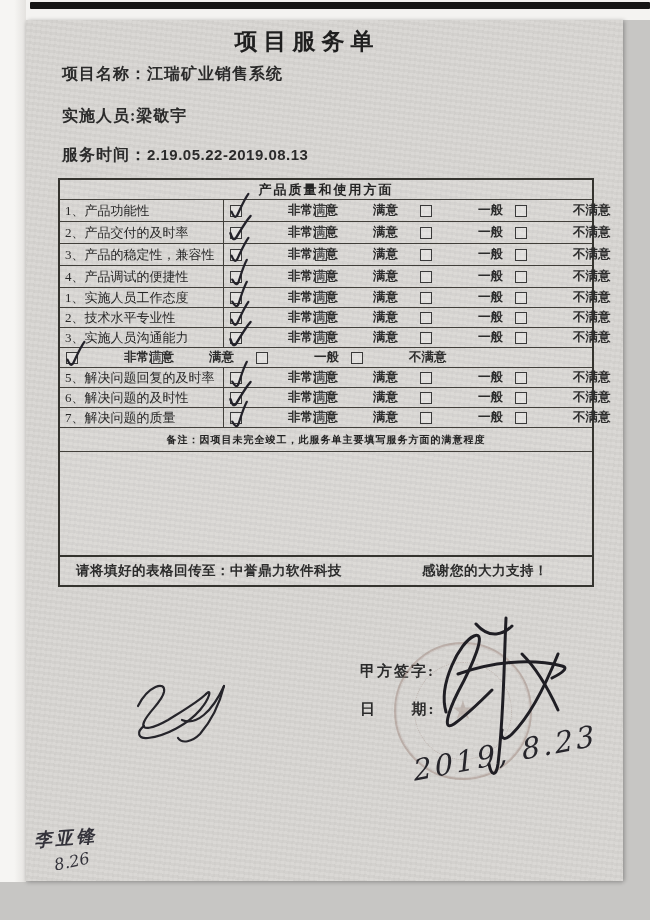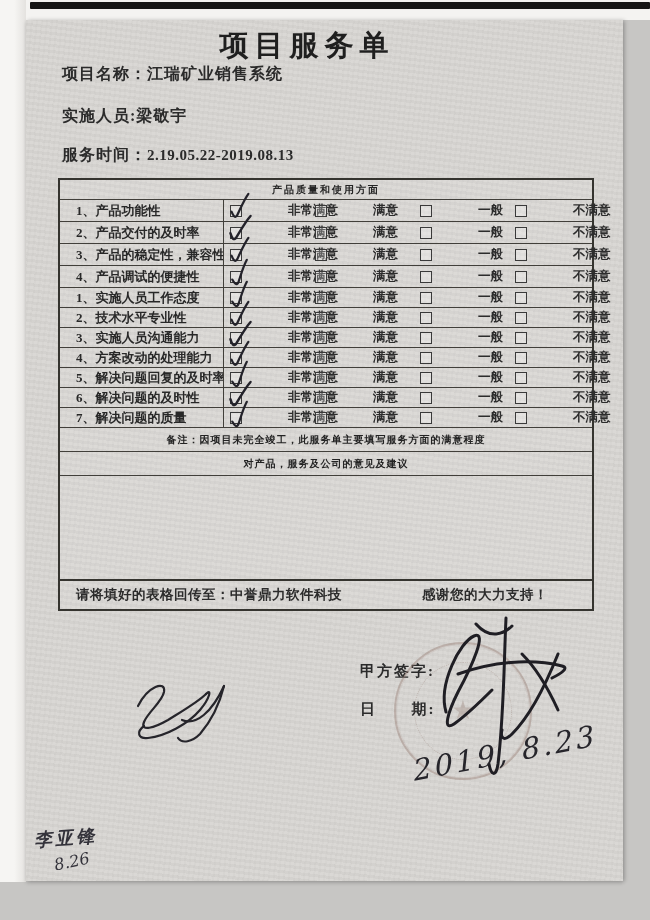--- a/index.html
+++ b/index.html
@@ -16,45 +16,45 @@
   .paper{
     position:absolute;left:26px;top:20px;width:597px;height:861px;
     background:#d8d6d3;
     background-image:
       repeating-linear-gradient(7deg, rgba(255,255,255,.05) 0 3px, rgba(128,126,122,.05) 3px 6px),
       repeating-linear-gradient(96deg, rgba(150,148,144,.05) 0 2px, rgba(255,255,255,0) 2px 5px);
     box-shadow:2px 0 4px rgba(0,0,0,.18), 0 2px 4px rgba(0,0,0,.15);
   }
   .title{
     position:absolute;top:6px;left:0;right:35px;text-align:center;
-    font-size:29px;font-weight:bold;letter-spacing:6px;color:#1f1f1f;
+    font-size:23px;font-weight:bold;letter-spacing:6px;color:#1f1f1f;
   }
   .field-line{position:absolute;left:36px;font-size:16px;font-weight:bold;color:#2b2b2b;letter-spacing:1px;}
   .field-line .f-val{font-weight:bold;}
   .f1{top:44px;}
   .f2{top:86px;}
   .f3{top:125px;}
-  .f3 .f-val{font-family:Liberation Serif, serif;font-size:15px;letter-spacing:.5px;text-align:center;}
+  .f3 .f-val{font-family:Liberation Sans, sans-serif;font-size:15px;letter-spacing:.5px;text-align:center;}
 
   
   .form-table{
     position:absolute;left:32px;top:158px;width:532px;
     border:2px solid #35342f;
     background:rgba(255,255,255,.06);
   }
   .sec-header{
-    text-align:center;font-weight:bold;font-size:10px;letter-spacing:2px;
+    text-align:center;font-weight:bold;font-size:13px;letter-spacing:2px;
     height:19px;line-height:19px;color:#242424;
   }
   .t-row{display:flex;border-top:1.4px solid #413f3a;position:relative;}
   .sec0 .t-row{height:21px;line-height:21px;}
   .sec1 .t-row{height:19px;line-height:19px;}
   .t-label{
     width:164px;flex:0 0 164px;border-right:1.4px solid #413f3a;
-    font-size:13px;font-weight:bold;padding-left:16px;box-sizing:border-box;
+    font-size:13px;font-weight:normal;padding-left:5px;box-sizing:border-box;
     white-space:nowrap;overflow:hidden;color:#282828;
   }
   .t-opts{position:relative;flex:1;}
   .opt{position:absolute;top:0;display:flex;align-items:center;font-size:12.5px;font-weight:bold;color:#2c2c2c;white-space:nowrap;gap:44px;}
   .opt0{left:6px;} .opt1{left:91px;} .opt2{left:196px;} .opt3{left:291px;align-items:center;}
   .cb{
     display:inline-block;width:10px;height:10px;border:1.4px solid #3a3a3a;
     margin-right:2px;background:rgba(255,255,255,.25);flex:0 0 auto;
   }
   .tick{position:absolute;left:-3px;top:-8px;width:24px;height:30px;overflow:visible;pointer-events:none;}
@@ -296,21 +296,20 @@
                   <span class="cb"></span>
                   <span>一般</span>
                 </span>
                 <span class="opt opt3">
                   <span class="cb"></span>
                   <span>不满意</span>
                 </span>
               </div>
             </div>
             <div class="t-row">
-              <div class="t-label">4、方案改动的处理能力</div>
               <div class="t-opts">
                 <span class="opt opt0">
                   <span class="cb"></span>
                   <svg class="tick" viewBox="0 -6 24 32">
                     <path d="M4 15 C6 20 8 22 10 19 C13 13 17 3 22 -4" fill="none" stroke="#23222a" stroke-width="2.4" stroke-linecap="round"></path>
                   </svg>
                   <span>非常满意</span>
                 </span>
                 <span class="opt opt1">
                   <span class="cb"></span>
@@ -394,21 +393,20 @@
                 </span>
                 <span class="opt opt3">
                   <span class="cb"></span>
                   <span>不满意</span>
                 </span>
               </div>
             </div>
           </div>
         </div>
       <div class="remark-row">备注：因项目未完全竣工，此服务单主要填写服务方面的满意程度</div>
-      <div class="suggestion-row">对产品，服务及公司的意见及建议</div>
       <div class="comments-box"></div>
       <div class="footer-row">
         <span class="footer-left">请将填好的表格回传至：中誉鼎力软件科技</span>
         <span class="footer-right">感谢您的大力支持！</span>
       </div>
     </div>
 
     <div class="sig-label lbl-party">甲方签字:</div>
     <div class="sig-label lbl-date">日      期:</div>
 

